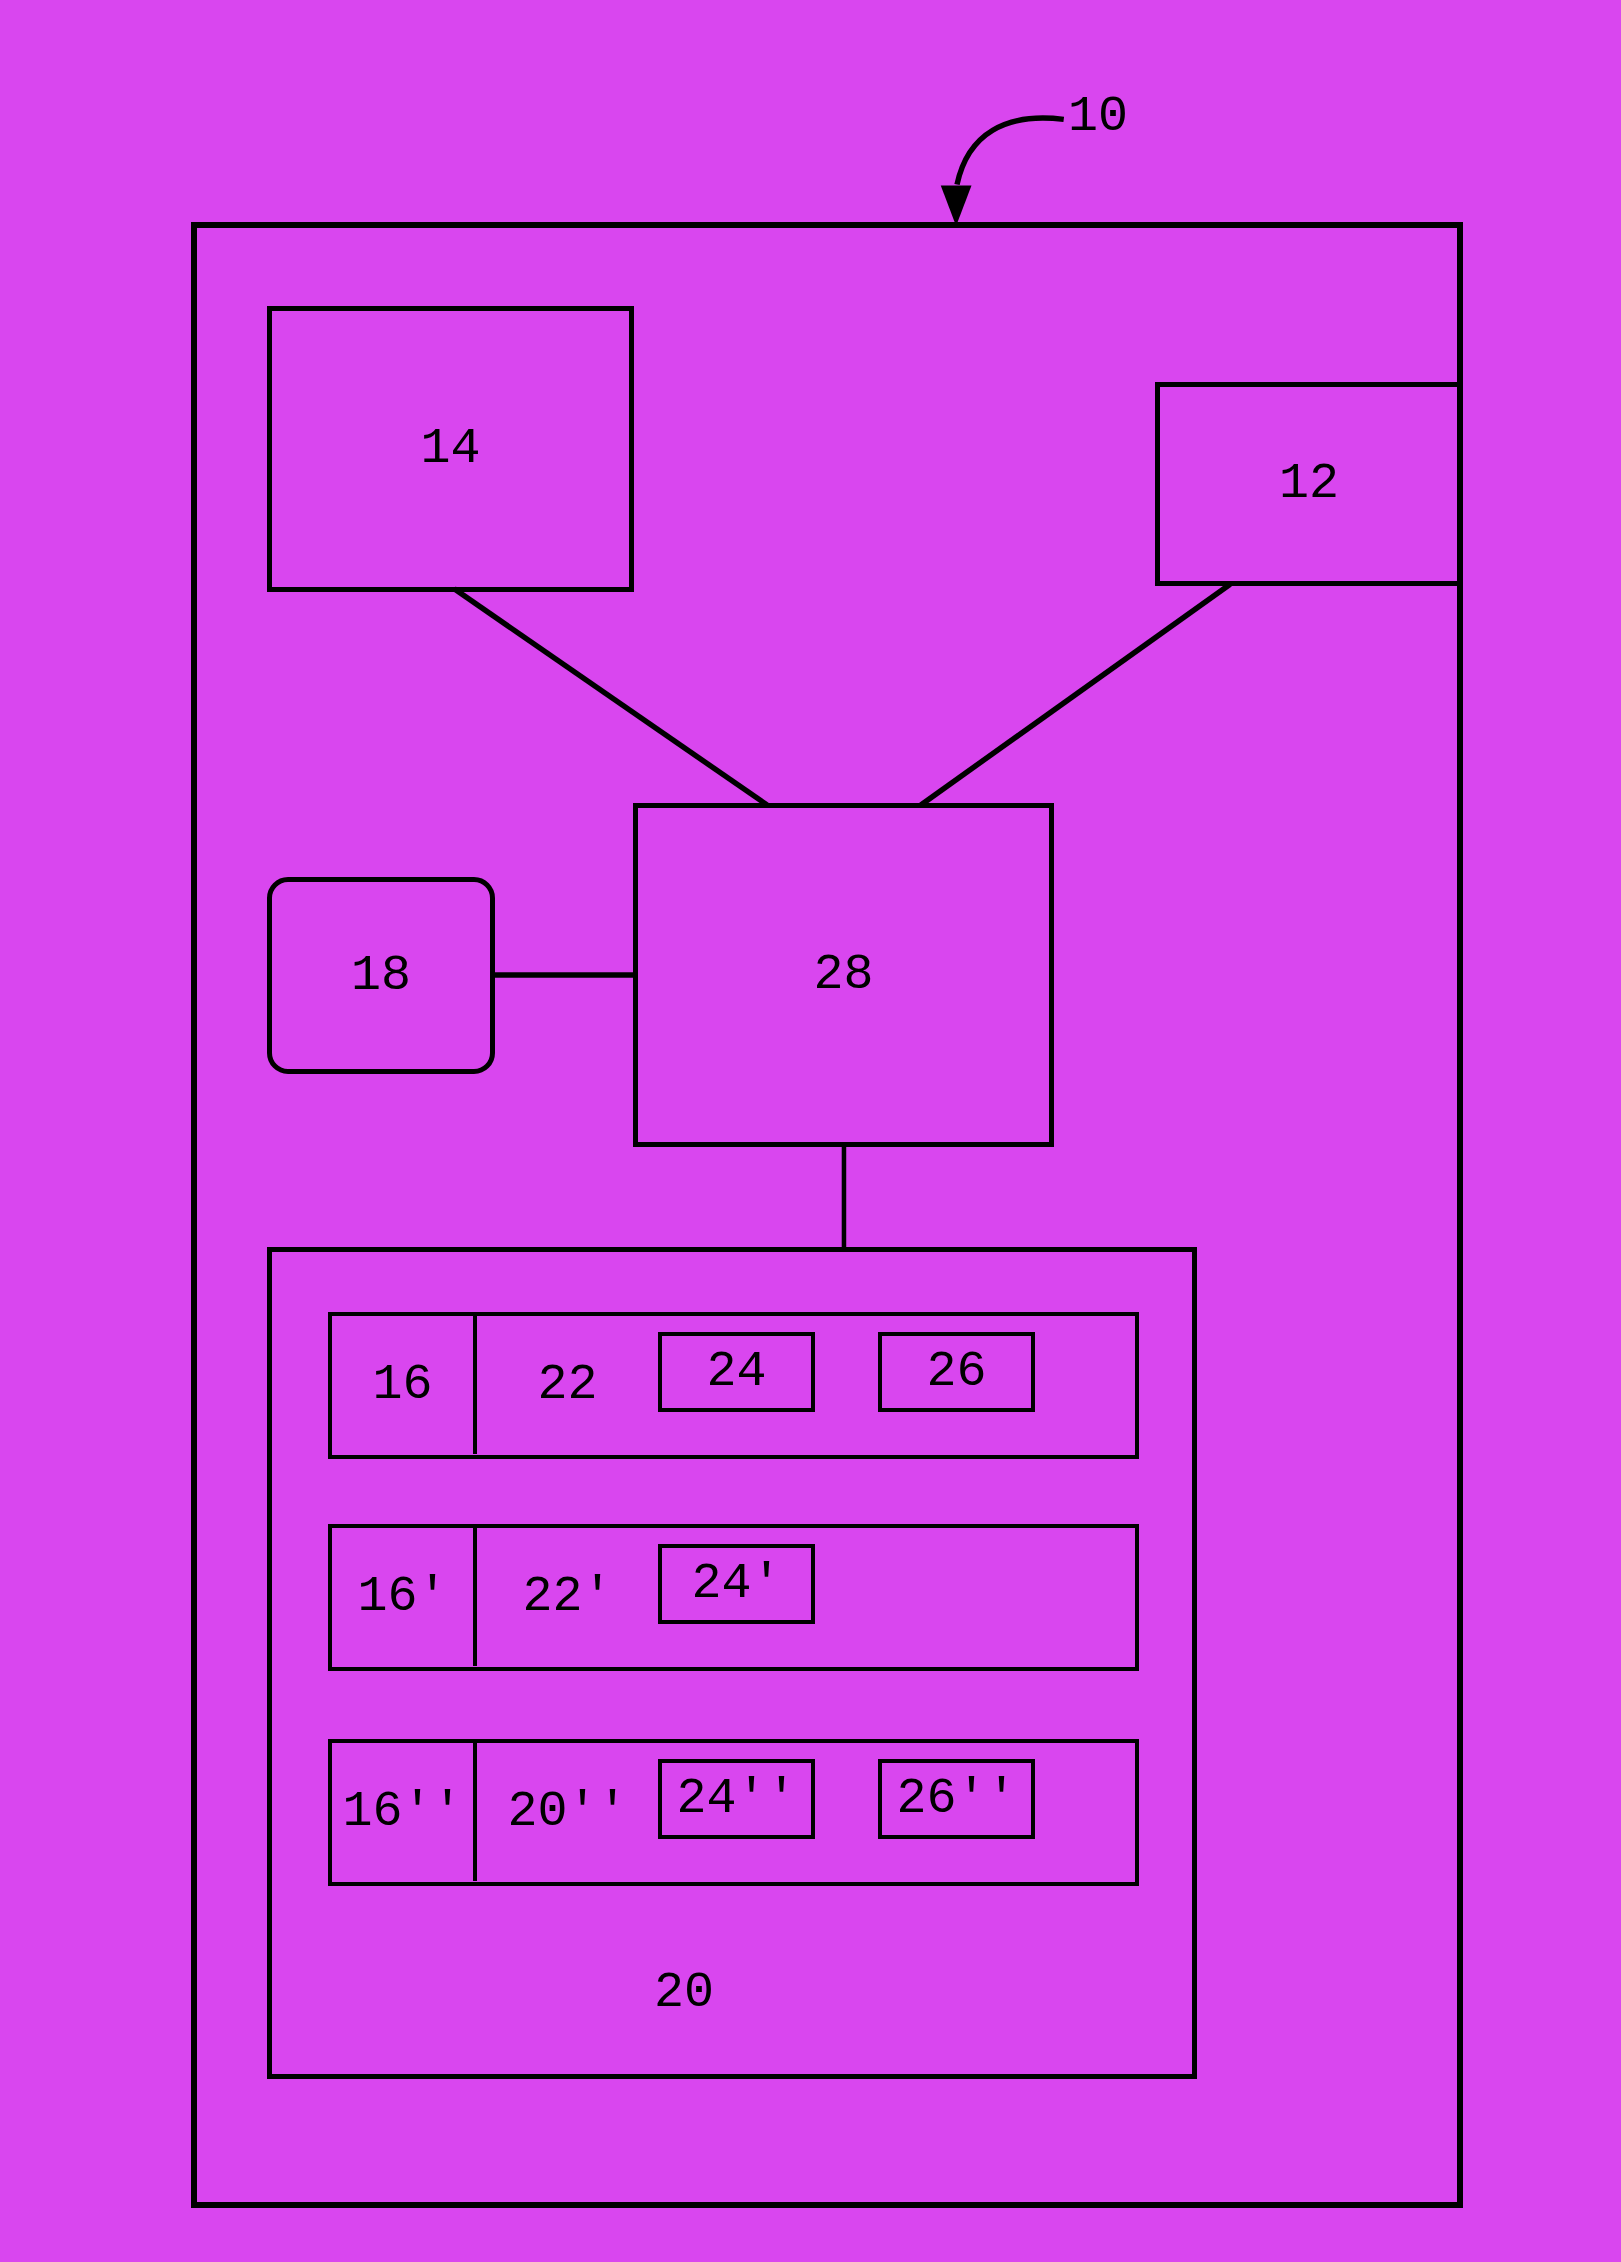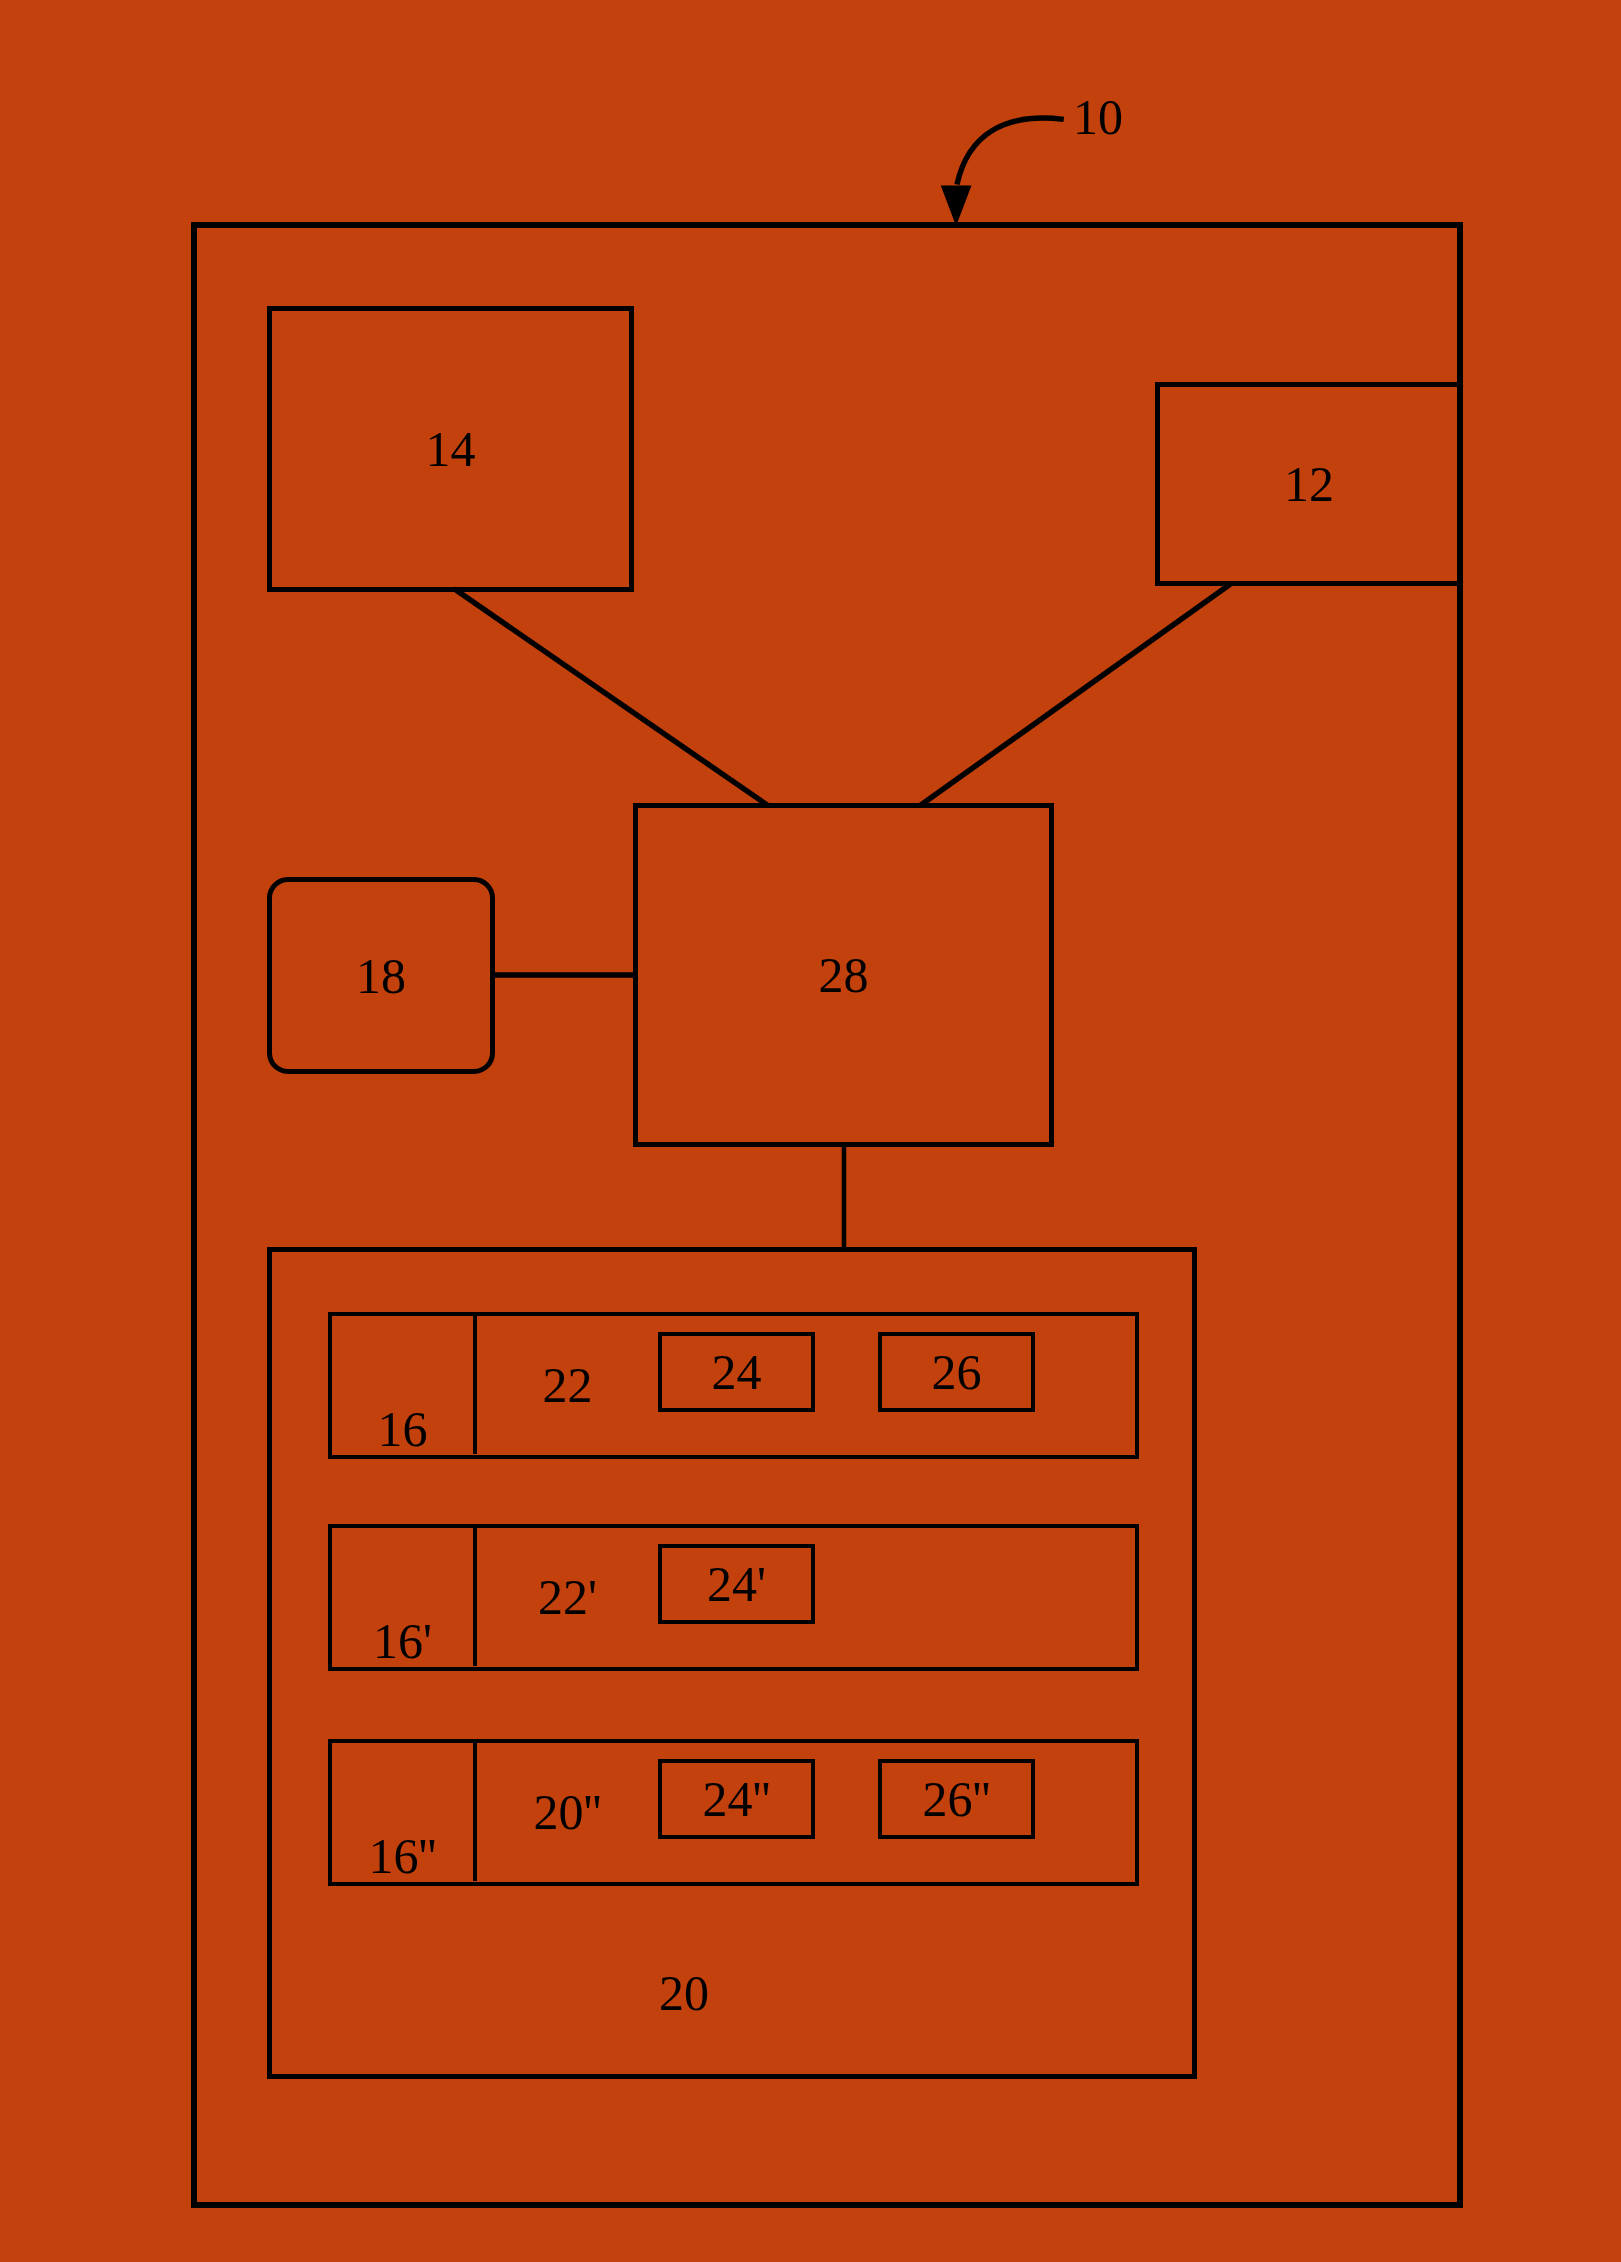--- a/index.html
+++ b/index.html
@@ -1,21 +1,21 @@
 <!DOCTYPE html>
 <html style="font-size:14.5px"><head>
 <meta charset="utf-8">
 <style>
   html, body { margin: 0; padding: 0; background: #ffffff; }
   .canvas {
     position: relative;
     width: 1621px;
     height: 2262px;
-    background: #c2410c;
-    font-family: Liberation Serif, serif;
+    background: #d946ef;
+    font-family: Liberation Mono, monospace;
     color: #000;
     overflow: hidden;
   }
   .abs { position: absolute; box-sizing: border-box; }
   .box {
     position: absolute;
     box-sizing: border-box;
     border: 5.4px solid #000;
     display: flex;
     align-items: center;
@@ -31,21 +31,21 @@
     width: 811px;
     height: 147px;
     border: 4.5px solid #000;
   }
   .cell16 {
     position: absolute;
     box-sizing: border-box;
     left: 0; top: 0;
     width: 145px; height: 138px;
     border-right: 4.5px solid #000;
-    display: flex; align-items: flex-end; justify-content: center;
+    display: flex; align-items: center; justify-content: center;
   }
   .cell22 {
     position: absolute;
     left: 145px; top: 0;
     width: 181px; height: 138px;
     display: flex; align-items: center; justify-content: center;
   }
   .inbox {
     position: absolute;
     box-sizing: border-box;

